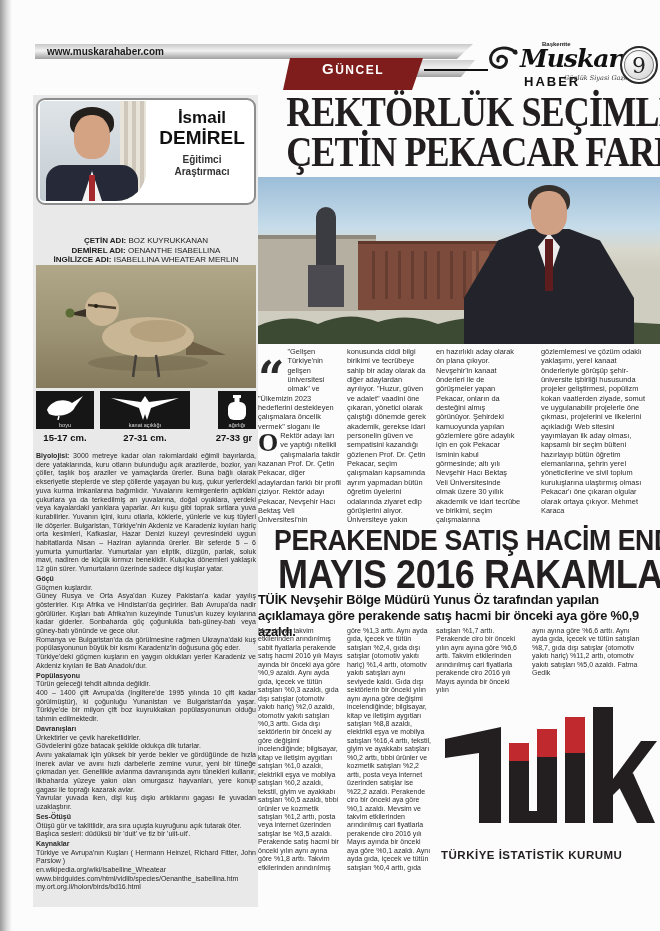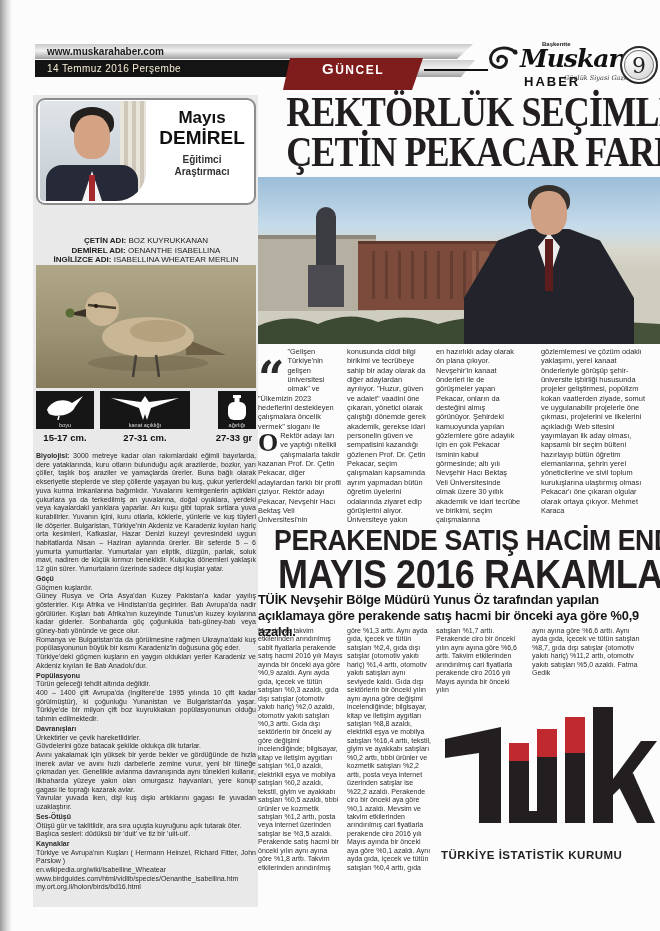--- a/index.html
+++ b/index.html
@@ -122,23 +122,20 @@
 <body>
 
 <div class="page">
 
   <div class="abs scan-edge"></div>
 
   <div class="abs url-bar">
     <span>www.muskarahaber.com</span>
   </div>
   <div class="abs url-bar2"></div>
-  <div class="abs date-bar">
-    <span>14 Temmuz 2016 Perşembe</span>
-  </div>
   <div class="abs guncel">
     <span>GÜNCEL</span>
   </div>
   <div class="abs guncel-rule"></div>
 
   <div class="abs logo">
     <svg class="logo-swirl" viewBox="0 0 34 34">
       <path d="M30,10 C22,2 8,4 5,13 C3,20 9,26 16,24 C21,22 22,16 18,14 C15,12 11,14 12,18" fill="none" stroke="#1c1c1c" stroke-width="3" stroke-linecap="round"></path>
       <circle cx="29" cy="9" r="2.4" fill="#1c1c1c"></circle>
     </svg>
@@ -156,21 +153,21 @@
   <div class="abs author-card"></div>
   <div class="abs author-photo">
     <div class="ap-curtain"></div>
     <div class="ap-body"></div>
     <div class="ap-shirt"></div>
     <div class="ap-tie"></div>
     <div class="ap-hair"></div>
     <div class="ap-face"></div>
   </div>
   <div class="abs author-name">
-    <div class="an1">Mayıs</div>
+    <div class="an1">İsmail</div>
     <div class="an2">DEMİREL</div>
     <div class="an3">Eğitimci</div>
     <div class="an4">Araştırmacı</div>
   </div>
 
 
   <div class="abs bird-info">
     <div>
       <b>ÇETİN ADI:</b>
       <span>BOZ KUYRUKKANAN</span>

